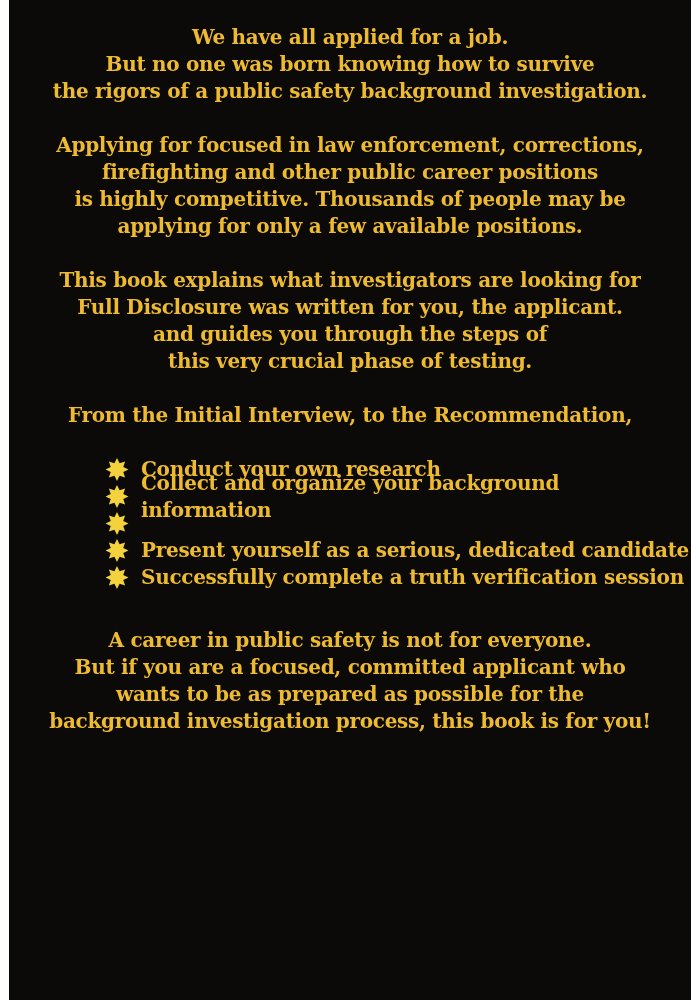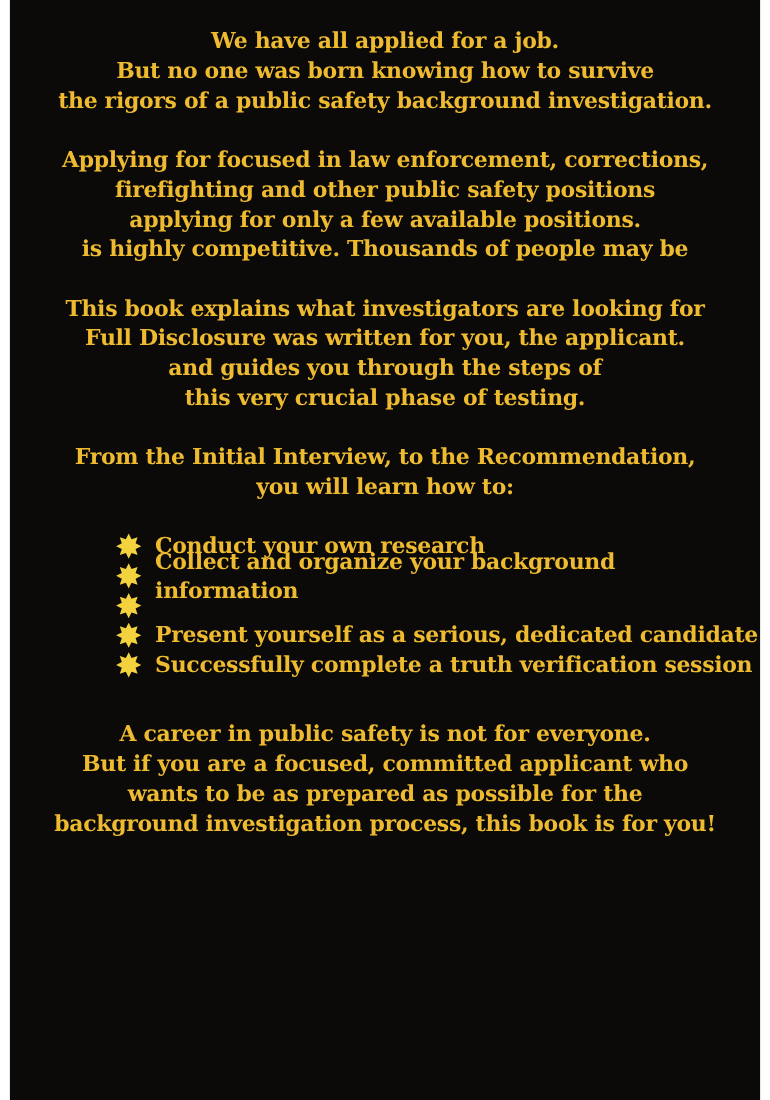--- a/index.html
+++ b/index.html
@@ -60,35 +60,34 @@
     <div class="content">
 
       <div class="para">
         <div class="line">We have all applied for a job.</div>
         <div class="line">But no one was born knowing how to survive</div>
         <div class="line">the rigors of a public safety background investigation.</div>
       </div>
 
       <div class="para">
         <div class="line">Applying for focused in law enforcement, corrections,</div>
-        <div class="line">firefighting and other public safety positions</div>
+        <div class="line">firefighting and other public career positions</div>
+        <div class="line">is highly competitive. Thousands of people may be</div>
         <div class="line">applying for only a few available positions.</div>
-        <div class="line">is highly competitive. Thousands of people may be</div>
       </div>
 
       <div class="para">
         <div class="line">This book explains what investigators are looking for</div>
         <div class="line">Full Disclosure was written for you, the applicant.</div>
         <div class="line">and guides you through the steps of</div>
         <div class="line">this very crucial phase of testing.</div>
       </div>
 
       <div class="para">
         <div class="line">From the Initial Interview, to the Recommendation,</div>
-        <div class="line">you will learn how to:</div>
       </div>
 
       <ul class="learn-list">
         <li>
           <span class="star">
             <svg viewBox="0 0 24 24">
                 <polygon points="12,1 14.49,5.99 19.78,4.22 18.01,9.51 23,12 18.01,14.49 19.78,19.78 14.49,18.01 12,23 9.51,18.01 4.22,19.78 5.99,14.49 1,12 5.99,9.51 4.22,4.22 9.51,5.99"></polygon>
               </svg>
           </span>
           <span>Conduct your own research</span>

